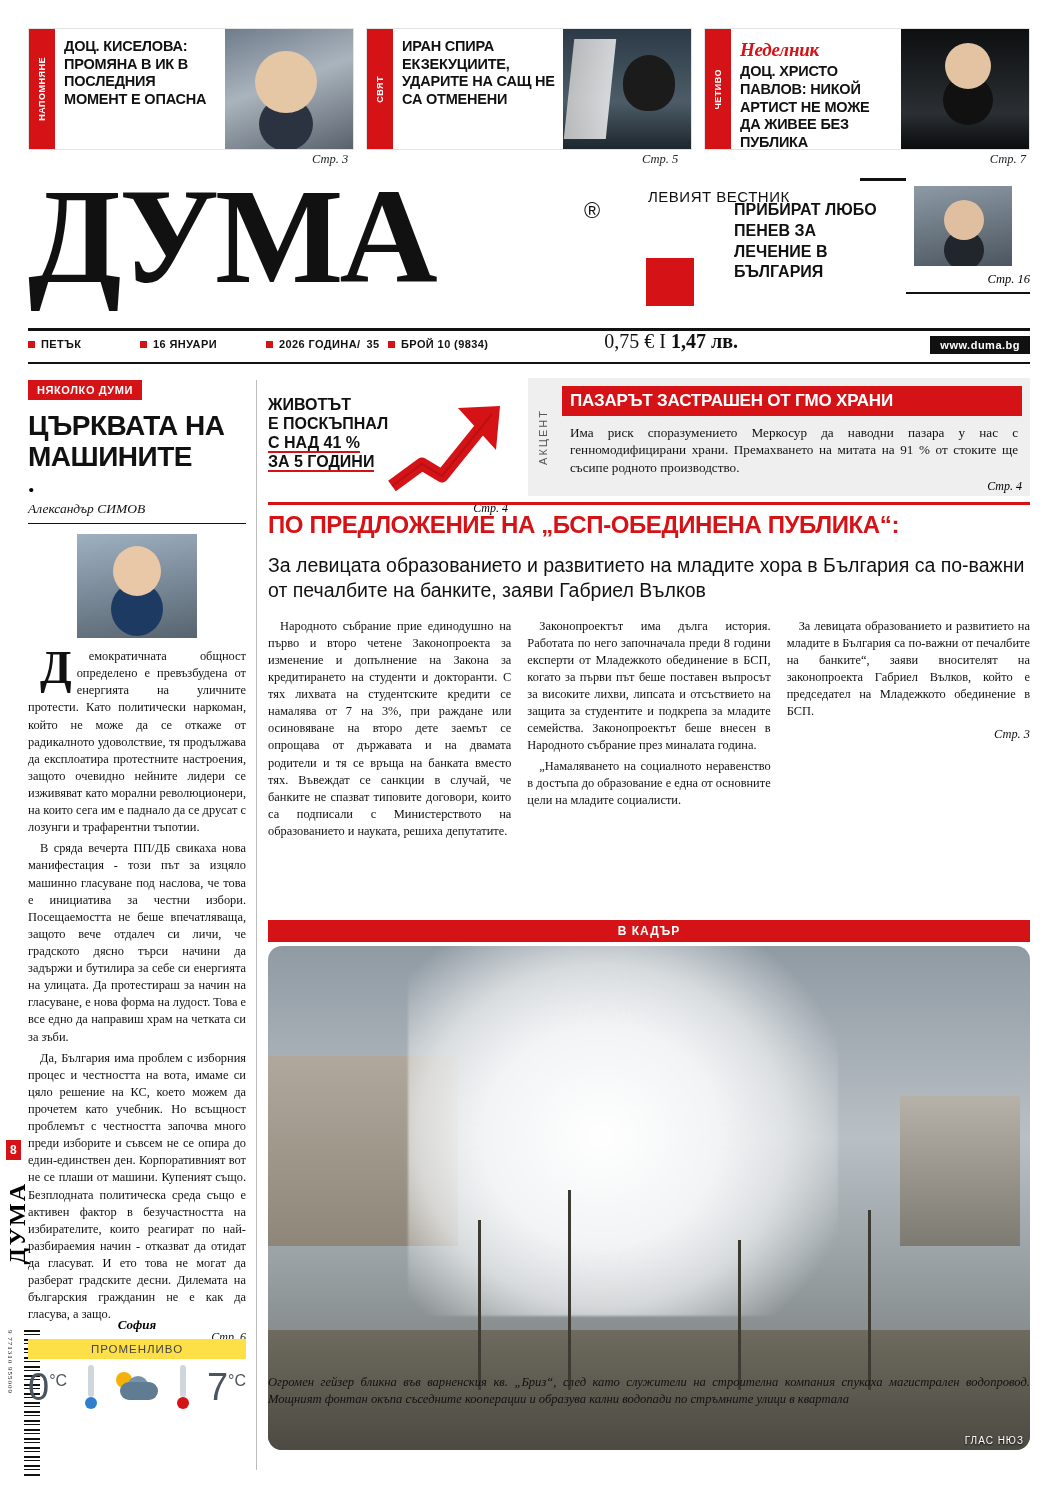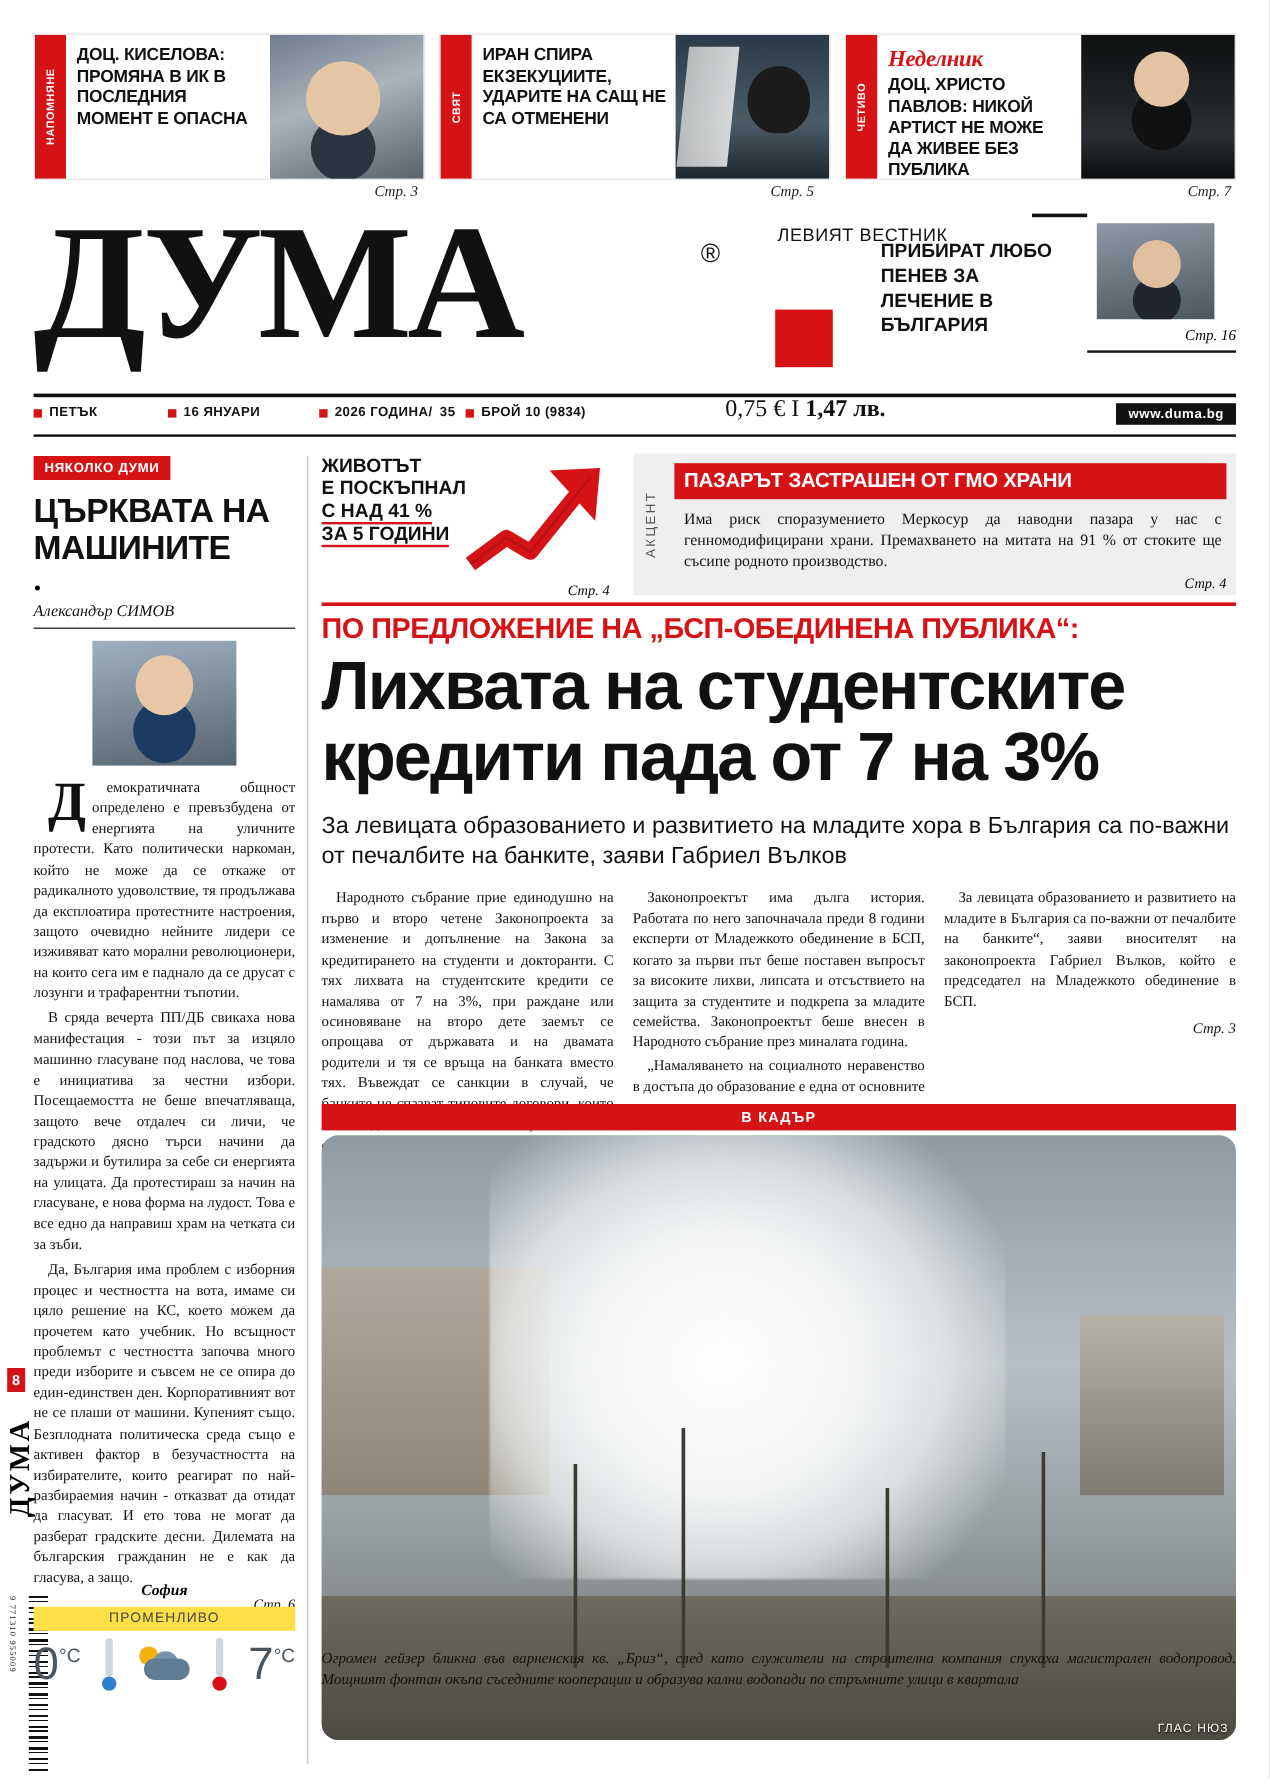--- a/index.html
+++ b/index.html
@@ -78,21 +78,21 @@
   .cloud .c2{position:absolute;left:14px;top:6px;width:20px;height:18px;border-radius:50%;background:#7793aa;}
   .spine{position:absolute;left:8px;top:1140px;width:18px;height:180px;}
   .spine .num{position:absolute;left:-2px;top:0;background:#d51317;color:#fff;font-family:"Liberation Sans",sans-serif;font-weight:bold;font-size:12px;padding:3px 4px;}
   .spine .nm{position:absolute;left:-4px;top:42px;font-family:"Liberation Serif",serif;font-weight:bold;font-size:24px;writing-mode:vertical-rl;transform:rotate(180deg);letter-spacing:2px;}
   .barcode{position:absolute;left:24px;top:1330px;width:16px;height:148px;background:repeating-linear-gradient(180deg,#111 0 2px,#fff 2px 4px,#111 4px 5px,#fff 5px 9px);}
   .barcode-t{position:absolute;left:6px;top:1330px;font-size:7px;writing-mode:vertical-rl;letter-spacing:1px;color:#111;}
 
   .vsep{position:absolute;left:256px;top:380px;width:1px;height:1090px;background:#bdbdbd;}
 
   
-  .teaser-a{position:absolute;left:268px;top:380px;width:240px;height:116px;}
+  .teaser-a{position:absolute;left:268px;top:396px;width:240px;height:116px;}
   .teaser-a .t{font-family:"Liberation Sans",sans-serif;font-weight:bold;font-size:16px;line-height:1.18;color:#111;}
   .teaser-a .u{border-bottom:2px solid #d51317;}
   .arrow{position:absolute;right:0;top:6px;width:120px;height:92px;}
   .teaser-a .pg{position:absolute;right:0;bottom:-4px;font-style:italic;font-size:12px;}
 
   .teaser-b{position:absolute;left:528px;top:378px;width:502px;height:118px;background:#efefef;}
   .teaser-b .vtag{position:absolute;left:0;top:0;width:30px;height:100%;display:flex;align-items:center;justify-content:center;font-family:"Liberation Sans",sans-serif;font-size:11px;letter-spacing:2px;color:#555;}
   .teaser-b .vtag span{writing-mode:vertical-rl;transform:rotate(180deg);}
   .teaser-b .hd{position:absolute;left:34px;top:8px;right:8px;background:#d51317;color:#fff;font-family:"Liberation Sans",sans-serif;font-weight:bold;font-size:17px;padding:5px 8px;letter-spacing:-.2px;}
   .teaser-b .bd{position:absolute;left:42px;top:46px;right:12px;font-size:13.2px;line-height:1.32;text-align:justify;color:#111;}
@@ -268,21 +268,20 @@
         <span>АКЦЕНТ</span>
       </div>
     <div class="hd">ПАЗАРЪТ ЗАСТРАШЕН ОТ ГМО ХРАНИ</div>
     <div class="bd">Има риск споразумението Меркосур да наводни пазара у нас с генномодифицирани храни. Премахването на митата на 91 % от стоките ще съсипе родното производство.</div>
     <div class="pg">Стр. 4</div>
   </div>
 
   <div class="main">
     <div class="topline"></div>
     <div class="over">ПО ПРЕДЛОЖЕНИЕ НА „БСП-ОБЕДИНЕНА ПУБЛИКА“:</div>
-    <h1>Лихвата на студентските кредити пада от 7 на 3%</h1>
     <div class="sub">За левицата образованието и развитието на младите хора в България са по-важни от печалбите на банките, заяви Габриел Вълков</div>
     <div class="cols">
       <div class="c">
         <p>Народното събрание прие единодушно на първо и второ четене Законопроекта за изменение и допълнение на Закона за кредитирането на студенти и докторанти. С тях лихвата на студентските кредити се намалява от 7 на 3%, при раждане или осиновяване на второ дете заемът се опрощава от държавата и на двамата родители и тя се връща на банката вместо тях. Въвеждат се санкции в случай, че банките не спазват типовите договори, които са подписали с Министерството на образованието и науката, решиха депутатите.</p>
       </div>
       <div class="c">
         <p>Законопроектът има дълга история. Работата по него започначала преди 8 години експерти от Младежкото обединение в БСП, когато за първи път беше поставен въпросът за високите лихви, липсата и отсъствието на защита за студентите и подкрепа за младите семейства. Законопроектът беше внесен в Народното събрание през миналата година.</p>
         <p>„Намаляването на социалното неравенство в достъпа до образование е една от основните цели на младите социалисти.</p>
       </div>
       <div class="c">

